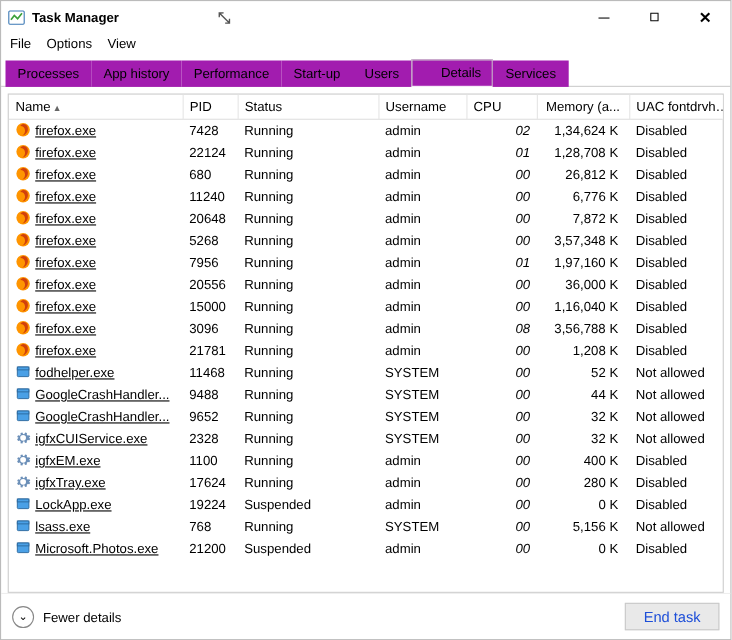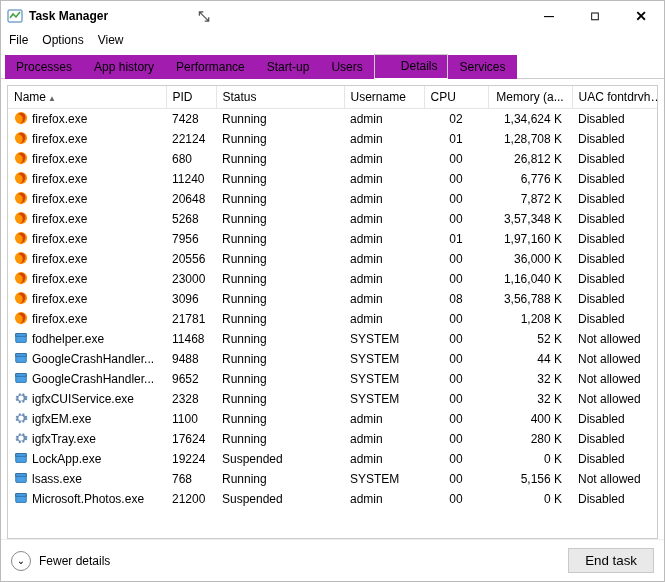--- a/index.html
+++ b/index.html
@@ -83,40 +83,40 @@
     font-size:12px;
   }
   .col-name   { width:158px; }
   .col-pid    { width:50px; text-align:left; }
   .col-status { width:128px; }
   .col-user   { width:80px; }
   .col-cpu    { width:64px; }
   .col-mem    { width:84px; text-align:right; }
   .col-uac    { width:100px; }
   td.col-mem { text-align:right; padding-right:10px; }
-  td.col-cpu { text-align:center; }
-  td.col-name { display:flex; align-items:center; gap:4px; }
+  td.col-cpu { text-align:right;font-style:italic; }
+  td.col-name { display:flex; align-items:center; gap:4px;text-decoration:underline; }
   .proc-icon { width:14px; height:14px; flex:0 0 14px; }
   tr.highlight {
     background: #cde8ff;
     outline: 2px solid #d40000;
     outline-offset: -1px;
   }
   
   .footer {
     display:flex; align-items:center; justify-content:space-between;
     padding: 8px 10px; border-top:1px solid #eee;
   }
   .fewer { display:flex; align-items:center; gap:8px; }
   .fewer .circ {
     width:20px; height:20px; border:1px solid #888; border-radius:50%;
     display:flex; align-items:center; justify-content:center; font-size:10px;
   }
   .endtask {
-    padding: 4px 16px; background:#e9e9e9; border:1px solid #c9c9c9; color:#000000;
+    padding: 4px 16px; background:#e9e9e9; border:1px solid #c9c9c9; color:#1d4ed8;
   }
   
   .ff-icon circle { fill:#ff9500; }
   .ff-icon path { fill:#d1410c; }
   .win-icon rect { fill:#4aa0e6; stroke:#2c6aa0; }
   .gear-icon path { fill:#6b8fb8; }
 </style>
 </head>
 <body>
 
@@ -284,21 +284,21 @@
           <td class="col-uac">Disabled</td>
         </tr>
         <tr>
           <td class="col-name">
             <span><svg class="proc-icon ff-icon" viewBox="0 0 16 16">
                 <circle cx="8" cy="8" r="7"></circle>
                 <path d="M8 2c3 0 5 2 5 5 0 4-3 7-6 7 2-1 3-3 3-5 0-3-2-5-5-5 1-1 2-2 3-2z"></path>
               </svg></span>
             <span>firefox.exe</span>
           </td>
-          <td class="col-pid">23000</td>
+          <td class="col-pid">15000</td>
           <td class="col-status">Running</td>
           <td class="col-user">admin</td>
           <td class="col-cpu">00</td>
           <td class="col-mem">1,16,040 K</td>
           <td class="col-uac">Disabled</td>
         </tr>
         <tr>
           <td class="col-name">
             <span><svg class="proc-icon ff-icon" viewBox="0 0 16 16">
                 <circle cx="8" cy="8" r="7"></circle>

